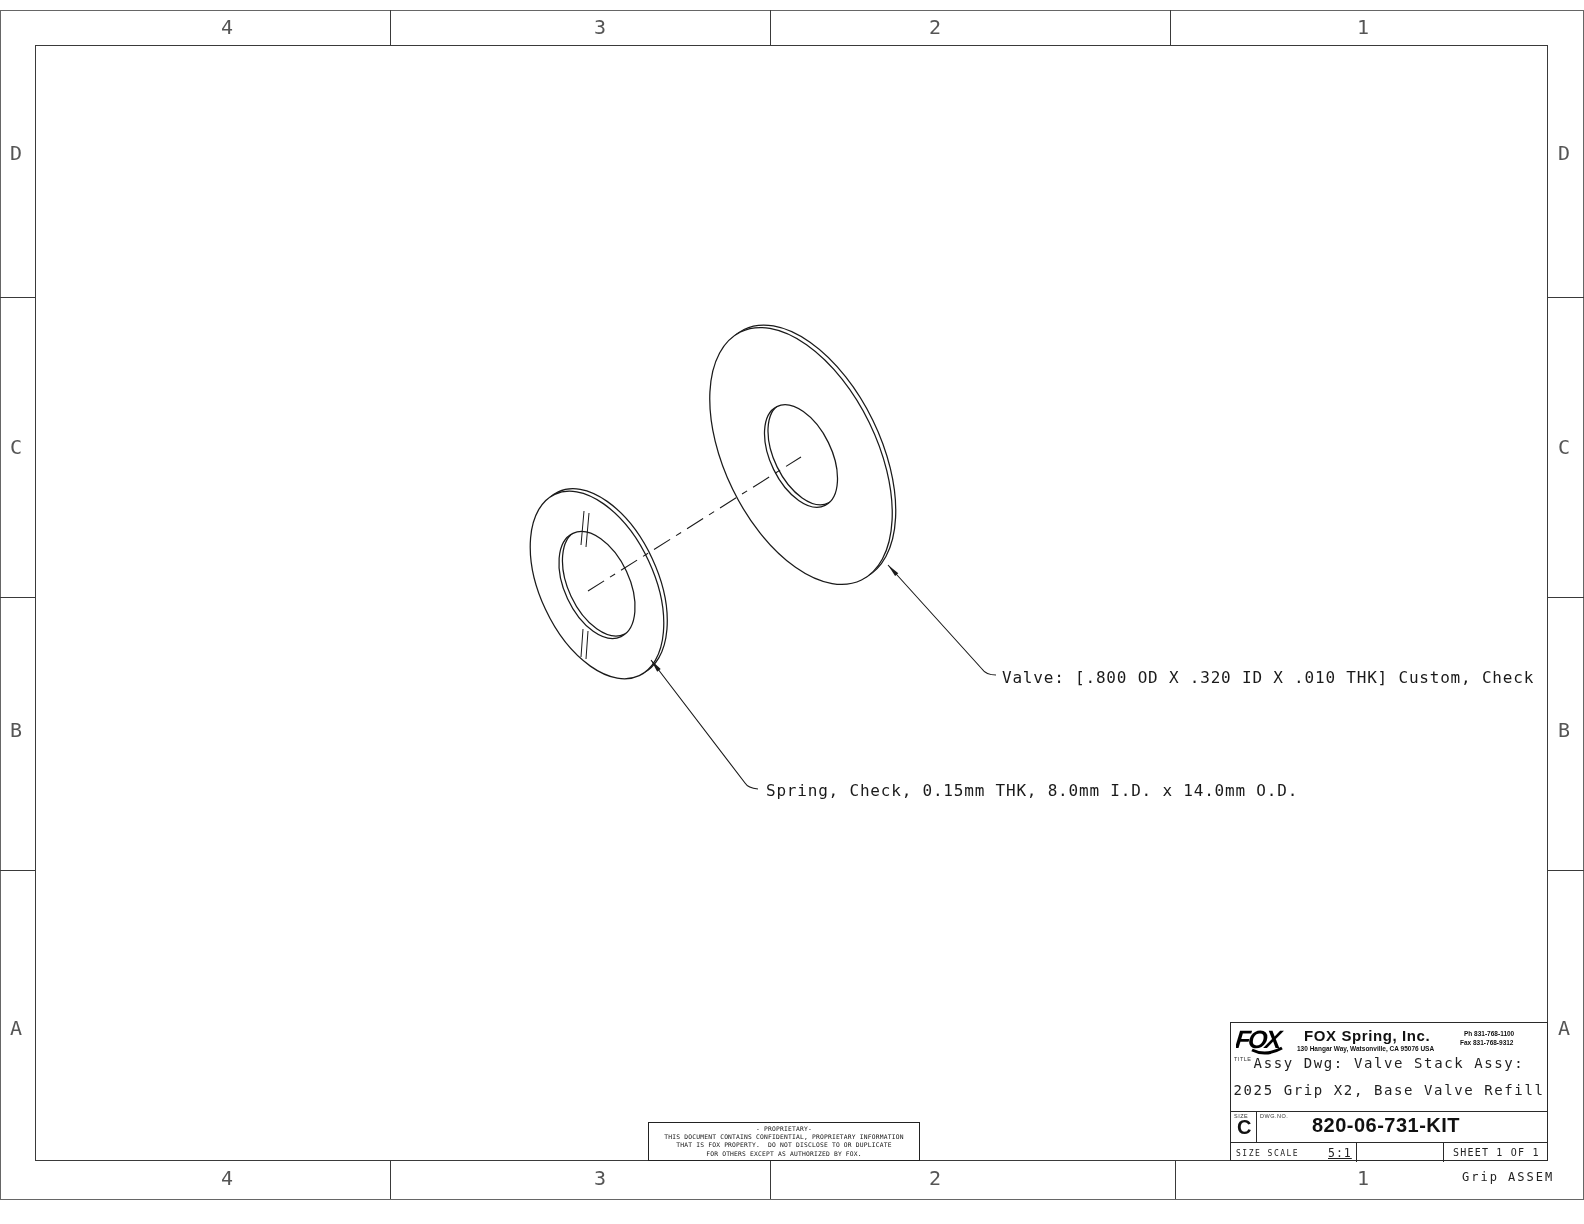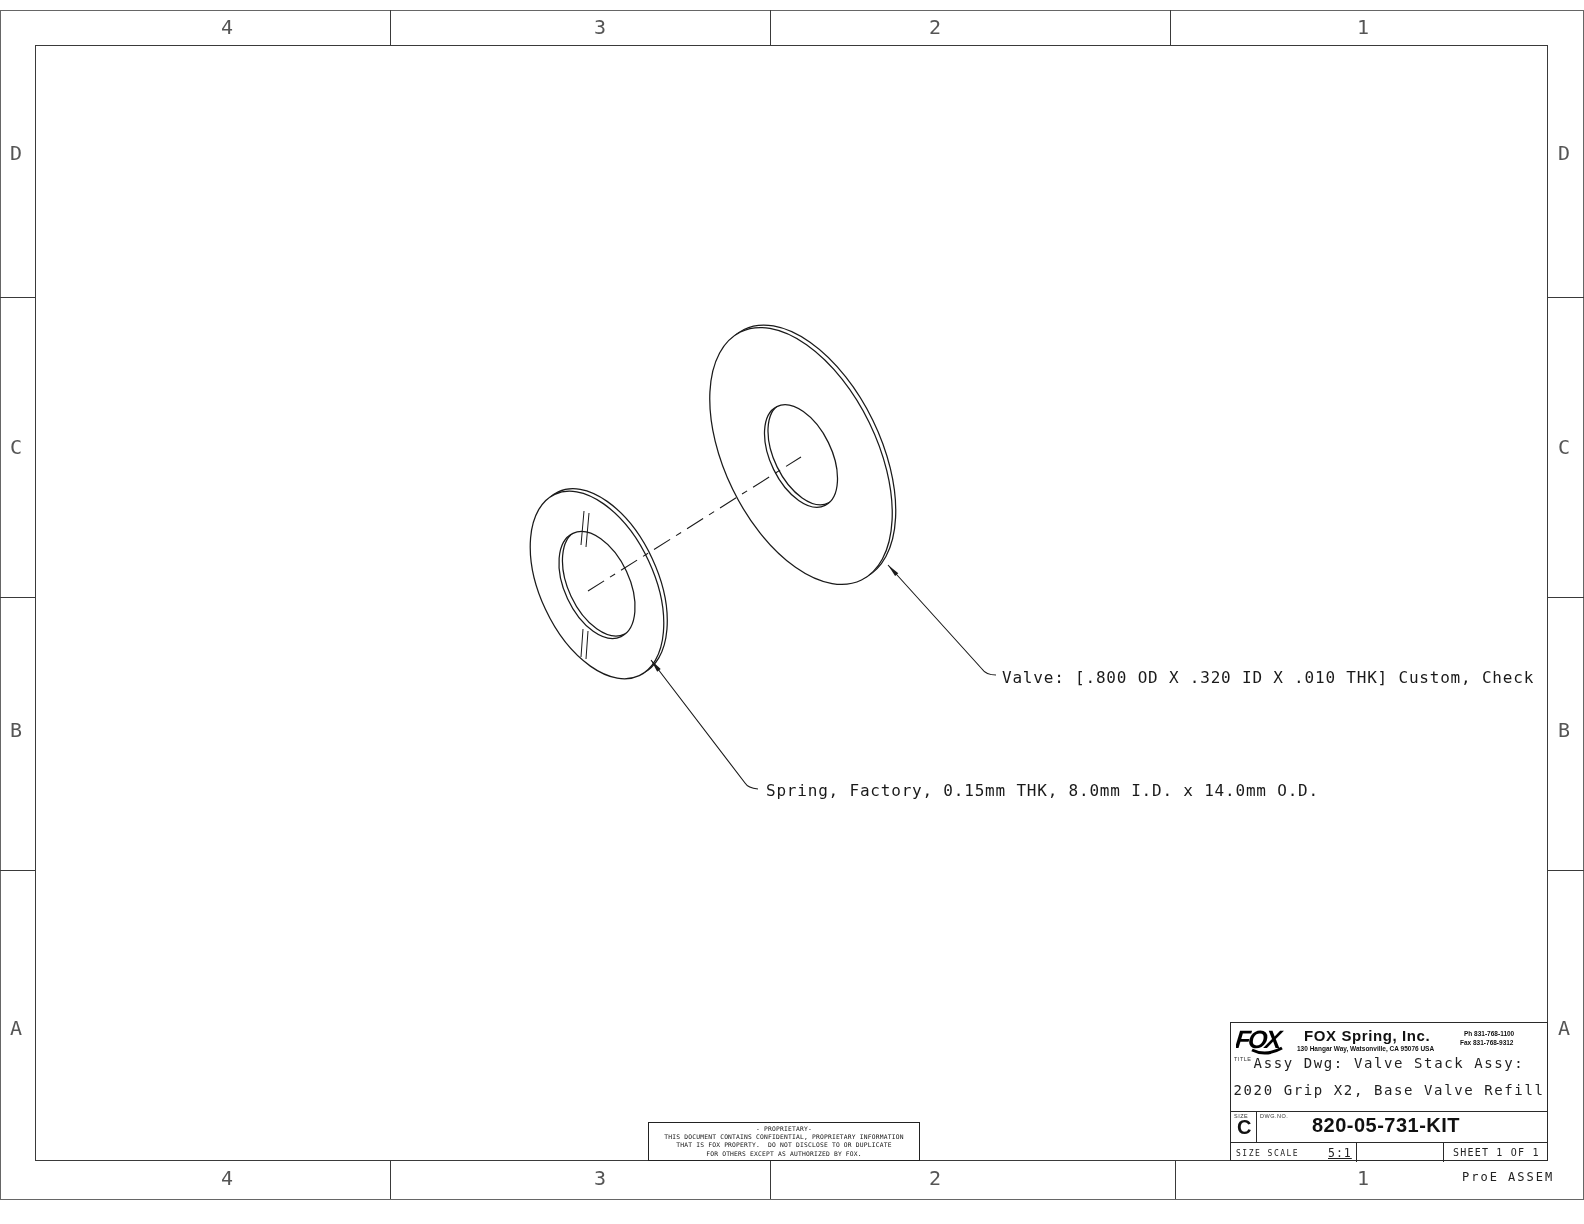--- a/index.html
+++ b/index.html
@@ -119,56 +119,56 @@
       <polygon points="888,565 895.1,576.1 898.3,573.2" fill="#1a1a1a" stroke="none"></polygon>
     </g>
 
     <g stroke="#1a1a1a" stroke-width="1.1" fill="none">
       <path d="M651,660 L745,783 Q748,788 758,789"></path>
       <polygon points="651,660 657.2,671.7 660.7,669.0" fill="#1a1a1a" stroke="none"></polygon>
     </g>
   </svg>
 
   <div class="callout" style="left:1002px;top:668px;">Valve: [.800 OD X .320 ID X .010 THK] Custom, Check</div>
-  <div class="callout" style="left:766px;top:781px;">Spring, Factory, 0.15mm THK, 8.0mm I.D. x 14.0mm O.D.</div>
+  <div class="callout" style="left:766px;top:781px;">Spring, Check, 0.15mm THK, 8.0mm I.D. x 14.0mm O.D.</div>
 
   <div class="title-block">
 
     <div class="tb-abs" style="left:5px;top:2px;width:62px;height:31px;">
       <svg width="62" height="31" viewBox="0 0 62 31">
         <text x="1" y="23" font-family="Liberation Sans, sans-serif" font-size="25" font-weight="900" font-style="italic" letter-spacing="-2.5" fill="#000" transform="skewX(-6)">FOX</text>
         <path d="M16,25 Q30,32 46,23" stroke="#000" stroke-width="3" fill="none"></path>
       </svg>
     </div>
     <div class="tb-abs company-name" style="left:73px;top:4px;">FOX Spring, Inc.</div>
     <div class="tb-abs tiny-bold" style="left:66px;top:22px;">130 Hangar Way, Watsonville, CA 95076 USA</div>
     <div class="tb-abs tiny-bold" style="left:233px;top:7px;">Ph 831-768-1100</div>
     <div class="tb-abs tiny-bold" style="left:229px;top:16px;">Fax 831-768-9312</div>
 
     <div class="tb-abs tb-microlabel" style="left:3px;top:33px;">TITLE</div>
     <div class="title-line" style="top:32px;">Assy Dwg: Valve Stack Assy:</div>
-    <div class="title-line" style="top:59px;">2020 Grip X2, Base Valve Refill</div>
+    <div class="title-line" style="top:59px;">2025 Grip X2, Base Valve Refill</div>
 
     <div class="tb-line-h" style="top:88px;"></div>
     <div class="tb-line-v" style="left:25px;top:88px;height:31px;"></div>
     <div class="tb-abs tb-microlabel" style="left:3px;top:90px;">SIZE</div>
     <div class="tb-abs size-letter" style="left:6px;top:93px;">C</div>
     <div class="tb-abs tb-microlabel" style="left:29px;top:90px;">DWG.NO.</div>
-    <div class="dwg-number">820-05-731-KIT</div>
+    <div class="dwg-number">820-06-731-KIT</div>
 
     <div class="tb-line-h" style="top:119px;"></div>
     <div class="tb-line-v" style="left:125px;top:119px;height:20px;"></div>
     <div class="tb-line-v" style="left:212px;top:119px;height:20px;"></div>
     <div class="tb-abs plot-label" style="left:5px;top:126px;">SIZE SCALE</div>
     <div class="tb-abs plot-value" style="left:97px;top:123px;text-decoration:underline;">5:1</div>
     <div class="tb-abs sheet-label" style="left:222px;top:124px;">SHEET 1 OF 1</div>
   </div>
 
   <div class="proprietary">
     <div>- PROPRIETARY-</div>
     <div>THIS DOCUMENT CONTAINS CONFIDENTIAL, PROPRIETARY INFORMATION</div>
     <div>THAT IS FOX PROPERTY.  DO NOT DISCLOSE TO OR DUPLICATE</div>
     <div>FOR OTHERS EXCEPT AS AUTHORIZED BY FOX.</div>
   </div>
 
-  <div class="footer-note">ProE ASSEM</div>
+  <div class="footer-note">Grip ASSEM</div>
 
 </div>
 
 </body></html>

